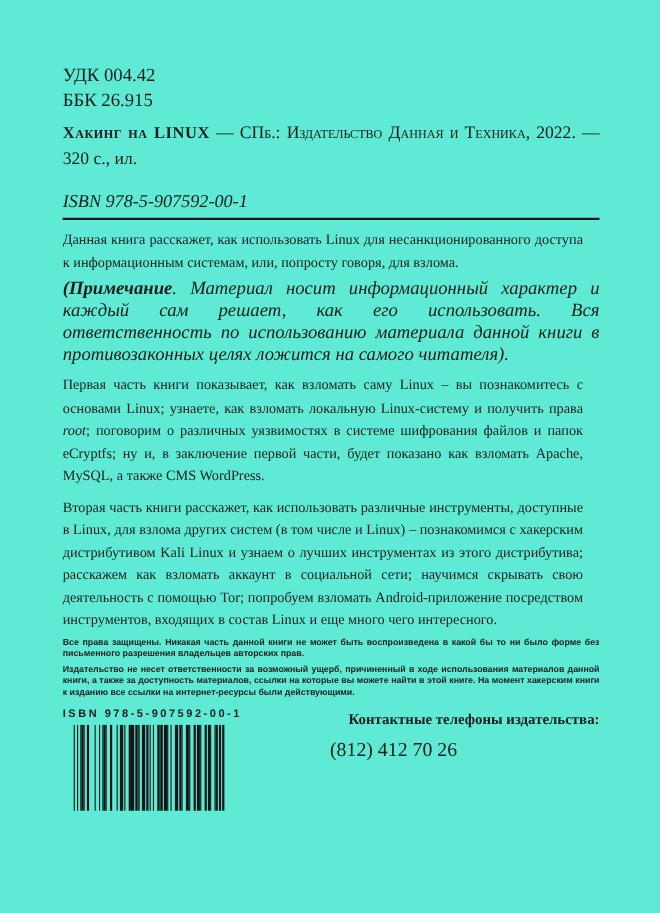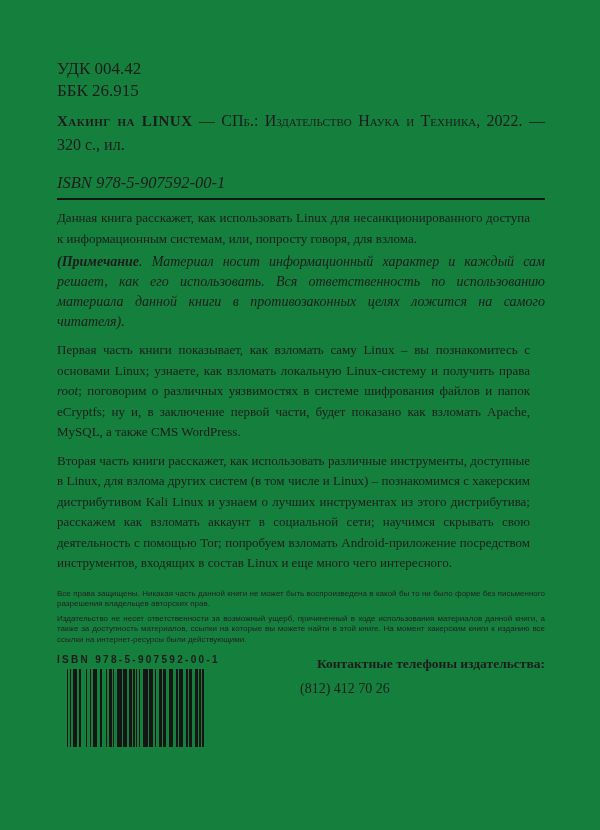--- a/index.html
+++ b/index.html
@@ -1,59 +1,59 @@
 <!DOCTYPE html>
 <html><head>
 <meta charset="utf-8">
 <style>
   html,body{margin:0;padding:0;background:#fff;}
   .page{
-    width:600px;height:830px;background:#15803d;position:relative;
+    width:600px;height:830px;background:#5eead4;position:relative;
     font-family:"Liberation Serif", serif;color:#1c1c1c;overflow:hidden;
     box-sizing:border-box;padding:58px 55px 0 57px;
   }
   .meta-line{font-size:17px;line-height:22px;}
   .author-line{margin-top:20px;font-size:16.5px;}
   .title-line{margin-top:7px;font-size:16px;line-height:24px;text-align:justify;}
   .title-main{font-weight:bold;font-variant:small-caps;font-size:15px;letter-spacing:.5px;}
   .title-pub{font-variant:small-caps;font-size:16px;}
   .isbn-top{margin-top:10px;font-style:italic;font-size:16.5px;line-height:19px;}
   .rule{margin-top:6px;border:0;border-top:2.2px solid #161616;height:0;}
   .body-p{margin:8px 15px 0 0;font-size:13px;line-height:20.5px;text-align:justify;}
-  .note-p{margin:3px 0 0 0;font-size:14px;line-height:20px;text-align:justify;font-style:italic;}
+  .note-p{margin:3px 0 0 0;font-size:17px;line-height:20px;text-align:justify;font-style:italic;}
   .note-lead{font-weight:bold;}
   .em{font-style:italic;}
-  .legal{margin-top:15px;font-family:"Liberation Sans", sans-serif;font-weight:normal;
+  .legal{margin-top:5px;font-family:"Liberation Sans", sans-serif;font-weight:bold;
          font-size:8px;line-height:10.5px;text-align:justify;color:#222;}
   .legal p{margin:0 0 4px 0;}
   .bottom{display:flex;margin-top:9px;}
   .barcode-col{width:243px;flex:none;}
   .isbn-label{font-family:"Liberation Sans", sans-serif;font-weight:bold;font-size:10px;
               letter-spacing:2.3px;width:152px;text-align:center;white-space:nowrap;}
   .barcode-wrap{position:relative;width:138px;margin:4px 0 0 10px;}
   .barcode-bars{display:flex;height:78px;}
   .m{width:1.45px;flex:none;}
   .m1{background:#151515;}
   .m0{background:transparent;}
   .contacts-col{flex:1;padding-top:2px;}
   .contact-label{font-weight:bold;font-size:13.5px;margin:0;text-align:right;}
-  .contact-phone{font-size:14px;margin:9px 0 0 0;}
+  .contact-phone{font-size:18px;margin:9px 0 0 0;}
   .contact-site{font-size:13.5px;margin:10px 0 0 0;font-weight:bold;}
   .contact-site .url{font-weight:normal;font-family:"Liberation Serif", serif;}
 </style>
 </head>
 <body>
 
 <div class="page">
 
   <div class="meta-line">УДК 004.42</div>
   <div class="meta-line">ББК 26.915</div>
 
 
-  <p class="title-line"><span class="title-main">Хакинг на LINUX</span><span> — </span><span class="title-pub">СПб.: Издательство Наука и Техника,</span><span> 2022. — 320 с., ил.</span></p>
+  <p class="title-line"><span class="title-main">Хакинг на LINUX</span><span> — </span><span class="title-pub">СПб.: Издательство Данная и Техника,</span><span> 2022. — 320 с., ил.</span></p>
 
   <div class="isbn-top">ISBN 978-5-907592-00-1</div>
 
   <hr class="rule">
 
   <p class="body-p">Данная книга расскажет, как использовать Linux для несанкционированного доступа к информационным системам, или, попросту говоря, для взлома.</p>
 
   <p class="note-p"><span class="note-lead">(Примечание</span><span>. Материал носит информационный характер и каждый сам решает, как его использовать. Вся ответственность по использованию материала данной книги в противозаконных целях ложится на самого читателя).</span></p>
 
   <p class="body-p"><span>Первая часть книги показывает, как взломать саму Linux – вы познакомитесь с основами Linux; узнаете, как взломать локальную Linux-систему и получить права </span><span class="em">root</span><span>;  поговорим о различных уязвимостях в системе шифрования файлов и папок eCryptfs; ну и, в заключение первой части, будет показано как взломать Apache, MySQL, а также CMS WordPress.</span></p>

